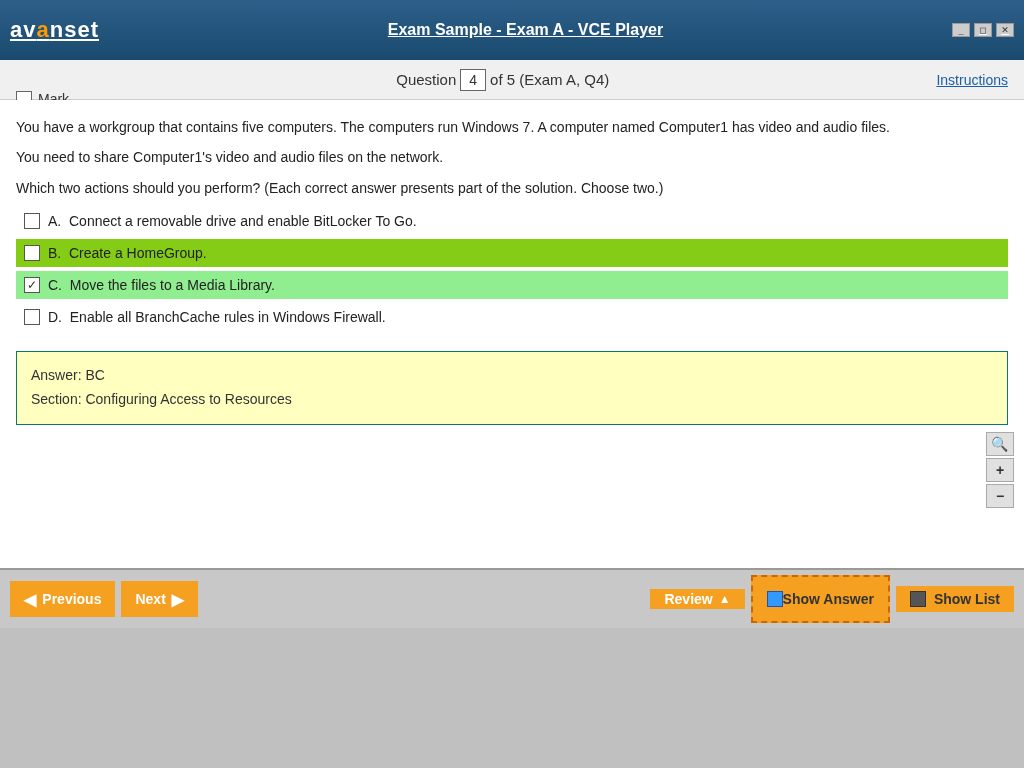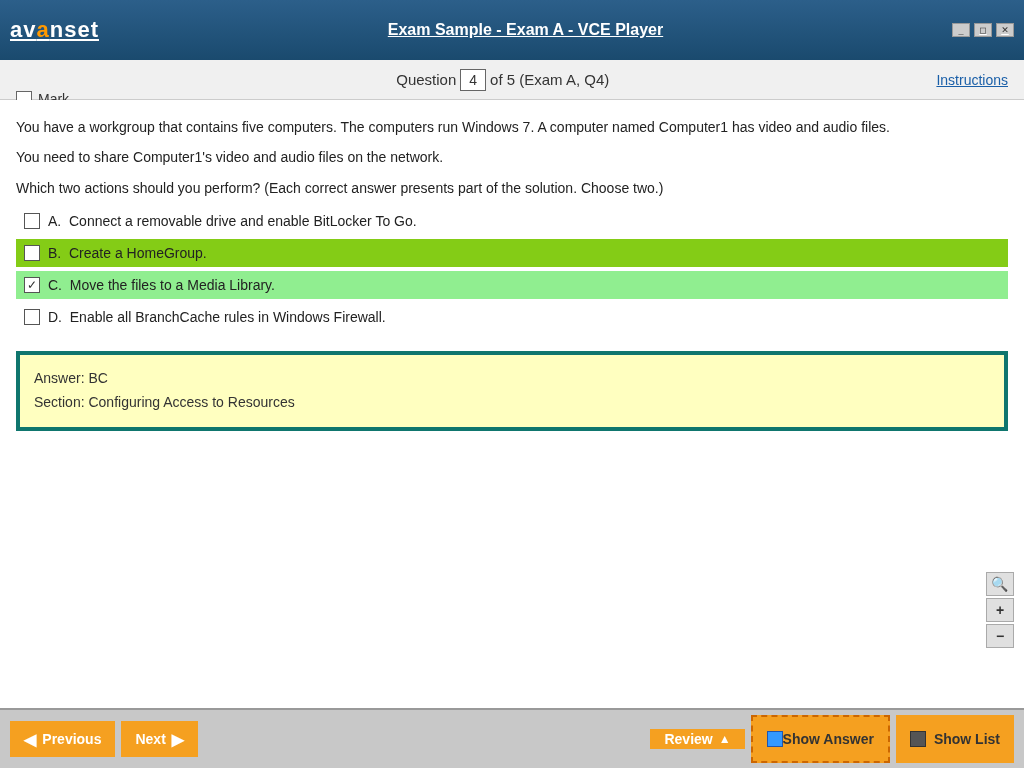--- a/index.html
+++ b/index.html
@@ -95,21 +95,21 @@
       color: #1a5fa8;
       text-decoration: underline;
       font-size: 14px;
       cursor: pointer;
     }
 
     
     .main-content {
       background: white;
       padding: 16px 16px 10px 16px;
-      height: 608px;
+      height: 468px;
       overflow-y: auto;
       position: relative;
     }
     .question-text {
       font-size: 14px;
       color: #222;
       line-height: 1.6;
       margin-bottom: 8px;
     }
     .options-list {
@@ -144,21 +144,21 @@
       justify-content: center;
       font-size: 12px;
     }
     .option-checkbox.checked {
       background: white;
       color: #333;
     }
     .answer-section {
       margin-top: 20px;
       background: #ffffc0;
-      border: 4px solid #0f766e;
+      border: 1px solid #0f766e;
       padding: 12px 14px;
       font-size: 14px;
       color: #333;
       line-height: 1.7;
     }
 
     
     .zoom-controls {
       position: absolute;
       right: 10px;
@@ -249,21 +249,21 @@
       padding: 10px 14px;
     }
     .show-answer-icon {
       width: 16px;
       height: 16px;
       background: #3399ff;
       border: 1px solid #2255aa;
       flex-shrink: 0;
     }
     .show-list-btn {
-      height: 48px;
+      height: 26px;
       background: #f5a020;
       border: none;
       color: #333;
       font-size: 14px;
       font-weight: bold;
       cursor: pointer;
       display: flex;
       align-items: center;
       padding: 0 14px;
       gap: 8px;

